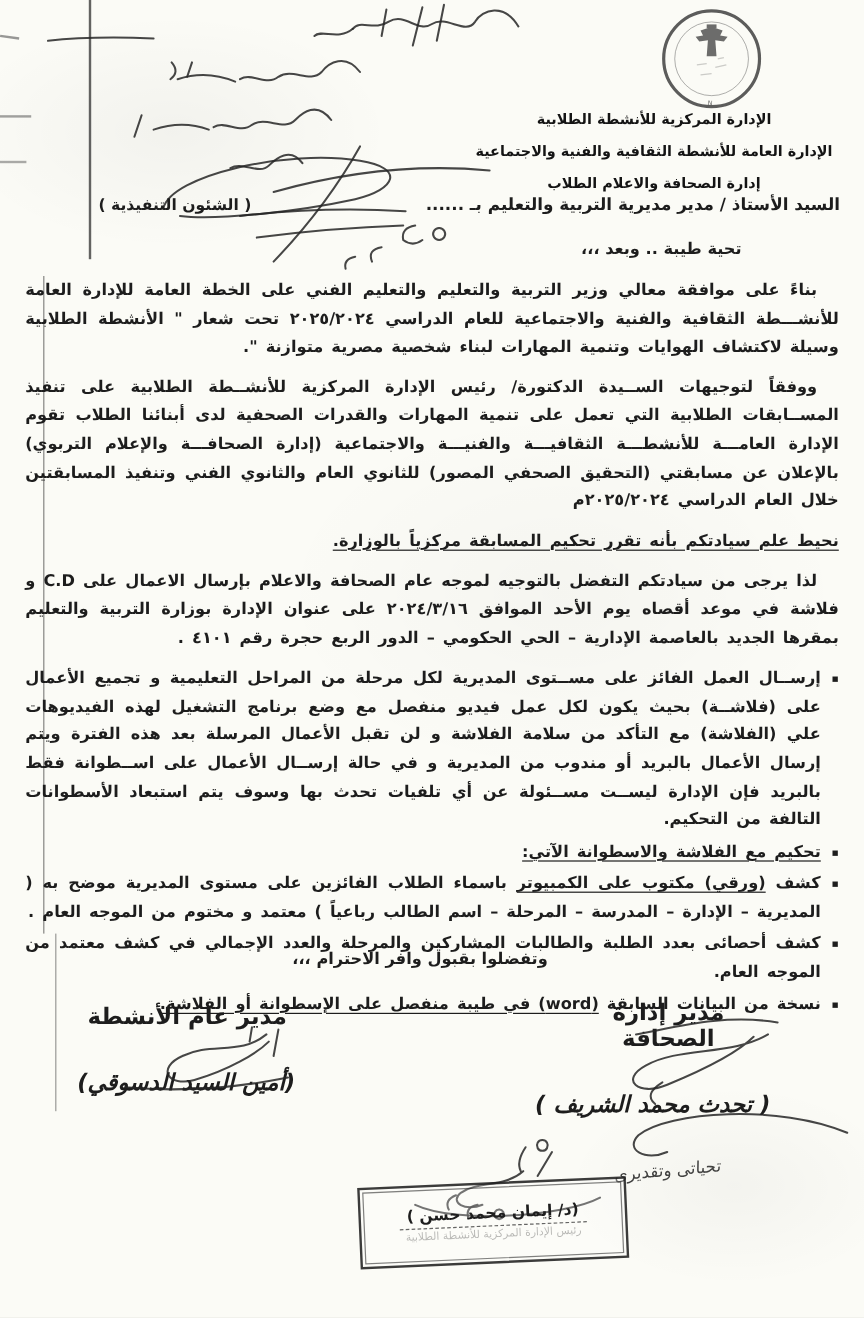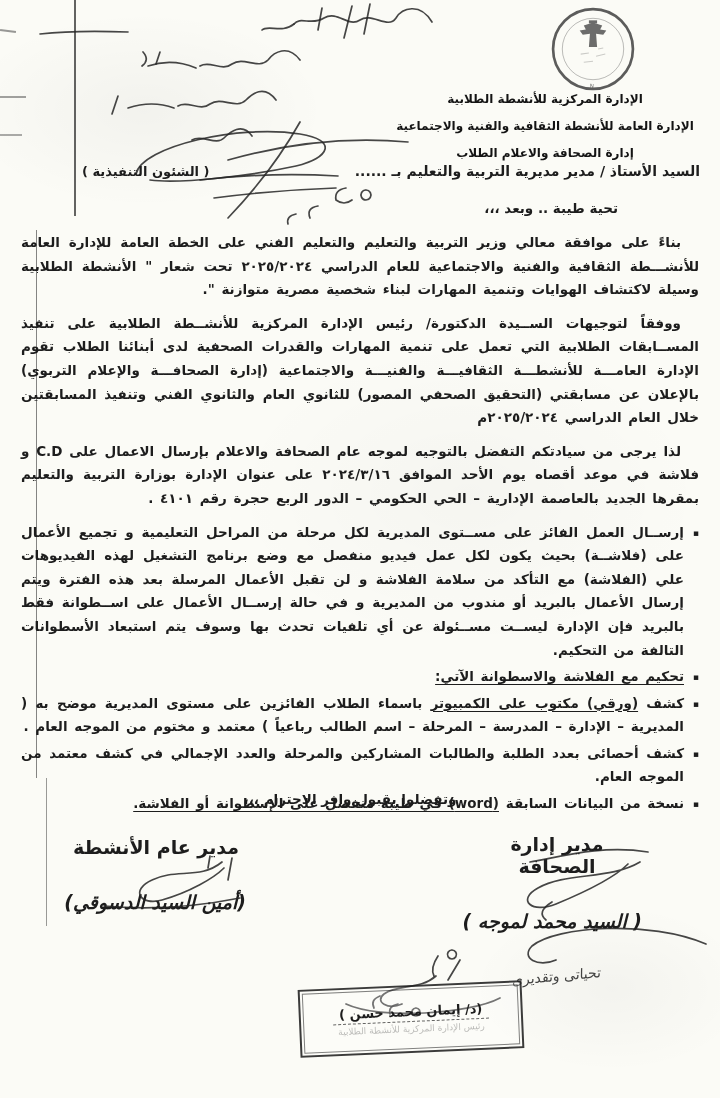--- a/index.html
+++ b/index.html
@@ -124,35 +124,36 @@
 
   <div class="addr">
     <span>السيد الأستاذ / مدير مديرية التربية والتعليم بـ ......</span>
     <span class="exec">( الشئون التنفيذية )</span>
   </div>
   <div class="salut">تحية طيبة .. وبعد ،،،</div>
 
   <div class="body">
     <p class="para">بناءً على موافقة معالي وزير التربية والتعليم والتعليم الفني على الخطة العامة للإدارة العامة للأنشـــطة الثقافية والفنية والاجتماعية للعام الدراسي ٢٠٢٥/٢٠٢٤ تحت شعار " الأنشطة الطلابية وسيلة لاكتشاف الهوايات وتنمية المهارات لبناء شخصية مصرية متوازنة ".</p>
     <p class="para">ووفقاً لتوجيهات الســيدة الدكتورة/ رئيس الإدارة المركزية للأنشــطة الطلابية على تنفيذ المســابقات الطلابية التي تعمل على تنمية المهارات والقدرات الصحفية لدى أبنائنا الطلاب تقوم الإدارة العامـــة للأنشطـــة الثقافيـــة والفنيـــة والاجتماعية (إدارة الصحافـــة والإعلام التربوي) بالإعلان عن مسابقتي (التحقيق الصحفي المصور) للثانوي العام والثانوي الفني وتنفيذ المسابقتين خلال العام الدراسي ٢٠٢٥/٢٠٢٤م</p>
+    <p class="notice u">نحيط علم سيادتكم بأنه تقرر تحكيم المسابقة مركزياً بالوزارة.</p>
     <p class="para">لذا يرجى من سيادتكم التفضل بالتوجيه لموجه عام الصحافة والاعلام بإرسال الاعمال على C.D و فلاشة في موعد أقصاه يوم الأحد الموافق ٢٠٢٤/٣/١٦ على عنوان الإدارة بوزارة التربية والتعليم بمقرها الجديد بالعاصمة الإدارية – الحي الحكومي – الدور الربع حجرة رقم ٤١٠١ .</p>
     <ul class="blist">
       <li><span>إرســال العمل الفائز على مســتوى المديرية لكل مرحلة من المراحل التعليمية و تجميع الأعمال على (فلاشــة) بحيث يكون لكل عمل فيديو منفصل مع وضع برنامج التشغيل لهذه الفيديوهات علي (الفلاشة) مع التأكد من سلامة الفلاشة و لن تقبل الأعمال المرسلة بعد هذه الفترة ويتم إرسال الأعمال بالبريد أو مندوب من المديرية و في حالة إرســال الأعمال على اســطوانة فقط بالبريد فإن الإدارة ليســت مســئولة عن أي تلفيات تحدث بها وسوف يتم استبعاد الأسطوانات التالفة من التحكيم.</span><span class="u"></span><span></span></li>
       <li><span></span><span class="u">تحكيم مع الفلاشة والاسطوانة الآتي:</span><span></span></li>
       <li><span>كشف </span><span class="u">(ورقي) مكتوب على الكمبيوتر</span><span> باسماء الطلاب الفائزين على مستوى المديرية موضح به ( المديرية – الإدارة – المدرسة – المرحلة – اسم الطالب رباعياً ) معتمد و مختوم من الموجه العام .</span></li>
       <li><span>كشف أحصائى بعدد الطلبة والطالبات المشاركين والمرحلة والعدد الإجمالي في كشف معتمد من الموجه العام.</span><span class="u"></span><span></span></li>
       <li><span>نسخة من البيانات السابقة </span><span class="u">(word) في طيبة منفصل على الإسطوانة أو الفلاشة.</span><span></span></li>
     </ul>
   </div>
 
   <div class="closing">وتفضلوا بقبول وافر الاحترام ،،،</div>
 
   <div class="sig sig-press">
     <div>مدير إدارة الصحافة</div>
-    <div class="name">( السيد محمد لموجه )</div>
+    <div class="name">( تحدث محمد الشريف )</div>
   </div>
   <div class="sig sig-act">
     <div>مدير عام الأنشطة</div>
     <div class="name">(أمين السيد الدسوقي)</div>
   </div>
 
   <svg class="hand" style="left:0;top:828px" width="720" height="250" viewBox="0 0 720 250">
     <path d="M648 24 C 600 16 556 30 530 34"></path>
     <path d="M640 34 C 610 52 566 44 538 60 C 516 72 532 86 556 76 C 590 62 616 48 628 36"></path>
     <path d="M552 74 Q 536 84 546 92"></path>

